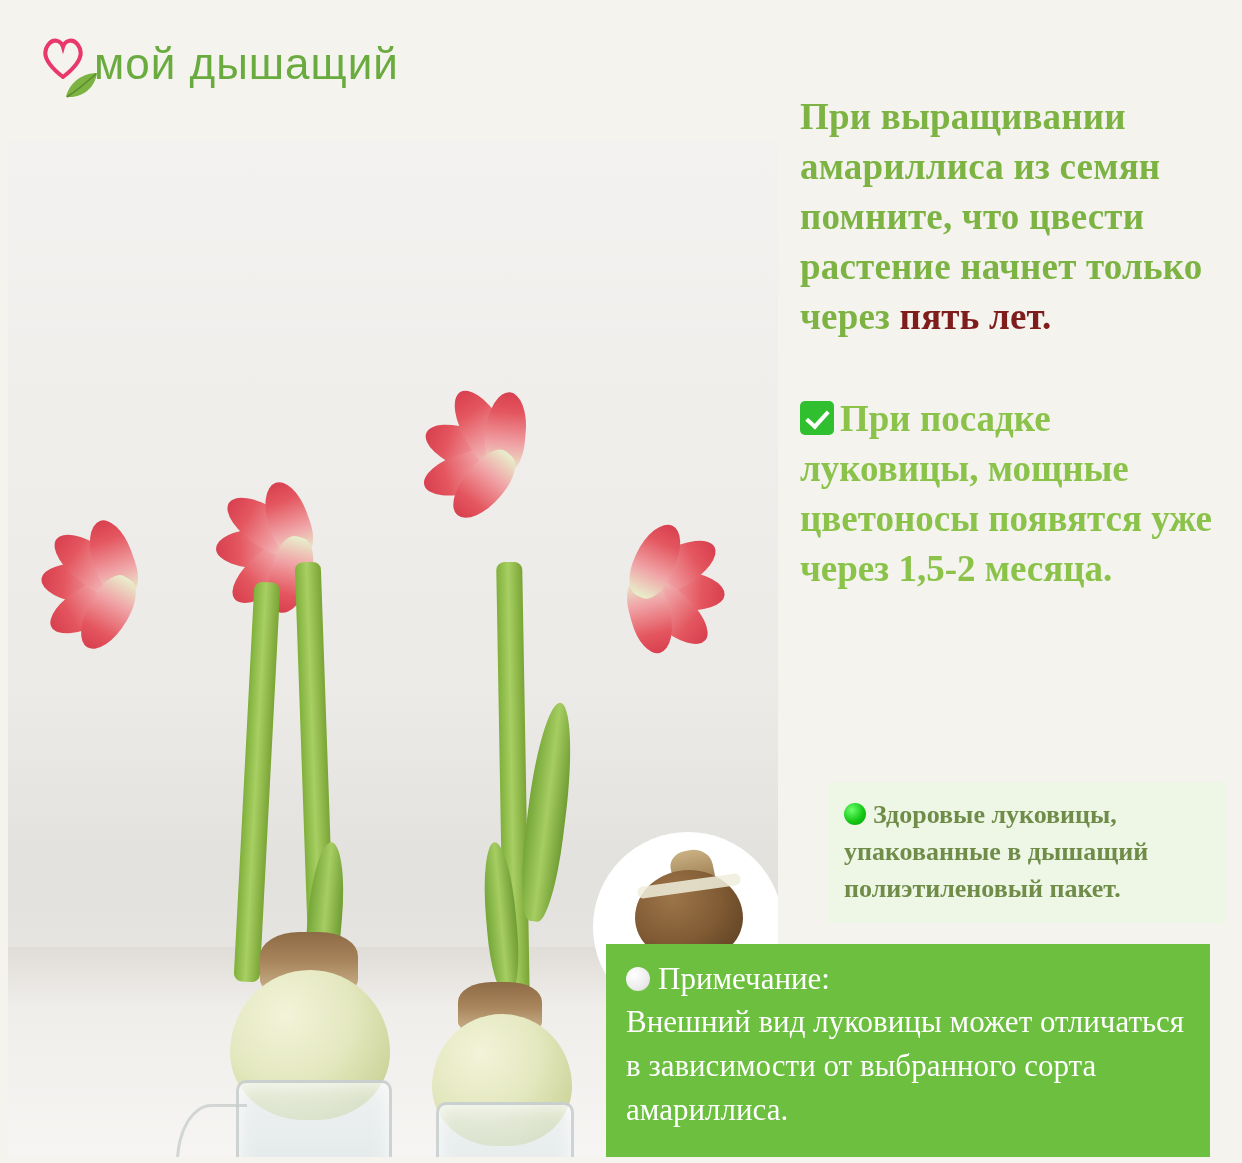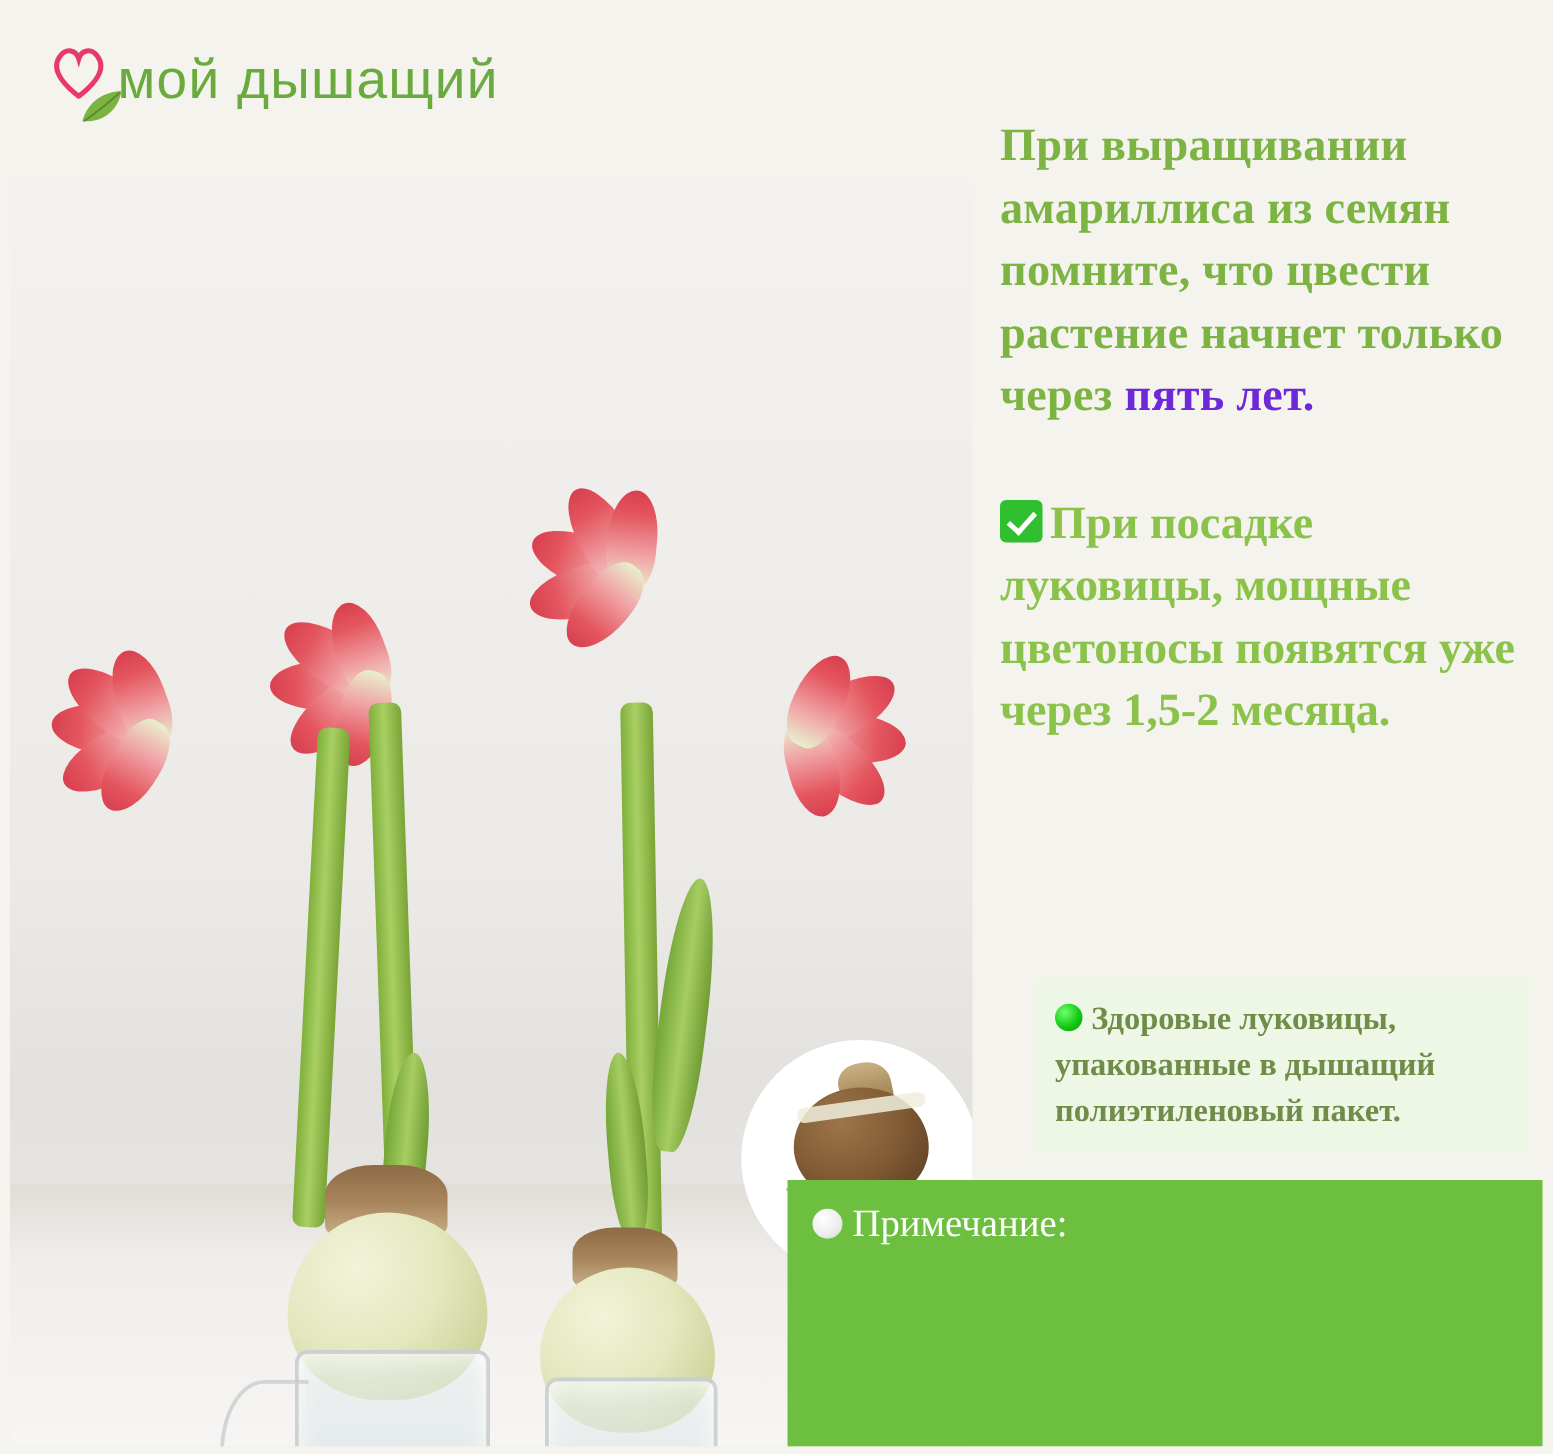--- a/index.html
+++ b/index.html
@@ -182,21 +182,21 @@
     width: 432px;
   }
   .para-1 {
     font-size: 37px;
     line-height: 50px;
     color: #7cb342;
     font-weight: 700;
     letter-spacing: .2px;
   }
   .para-1 .hl {
-    color: #6d28d9;
+    color: #7f1d1d;
   }
   .para-2 {
     margin-top: 52px;
     font-size: 37px;
     line-height: 50px;
     color: #8bc34a;
     font-weight: 700;
   }
   .check-box {
     display: inline-block;
@@ -242,21 +242,21 @@
     height: 22px;
     border-radius: 50%;
     background: radial-gradient(circle at 35% 32%, #6dff6d 0%, #16c916 55%, #0a9b0a 100%);
     vertical-align: -2px;
     margin-right: 7px;
   }
 
   
   .note {
     position: absolute;
-    left: 630px;
+    left: 606px;
     top: 944px;
     width: 604px;
     height: 213px;
     background: #6cbf3f;
     box-sizing: border-box;
     padding: 14px 18px 14px 20px;
   }
   .note .title {
     font-size: 31px;
     line-height: 42px;
@@ -375,13 +375,14 @@
 <div class="callout">
   <div class="txt">
     <span class="dot-green"></span><span>Здоровые луковицы, упакованные в дышащий полиэтиленовый пакет.</span>
   </div>
 </div>
 
 <div class="note">
   <div class="title">
     <span class="dot-white"></span><span>Примечание:</span>
   </div>
+  <div class="body">Внешний вид луковицы может отличаться в зависимости от выбранного сорта амариллиса.</div>
 </div>
 
 </body></html>

